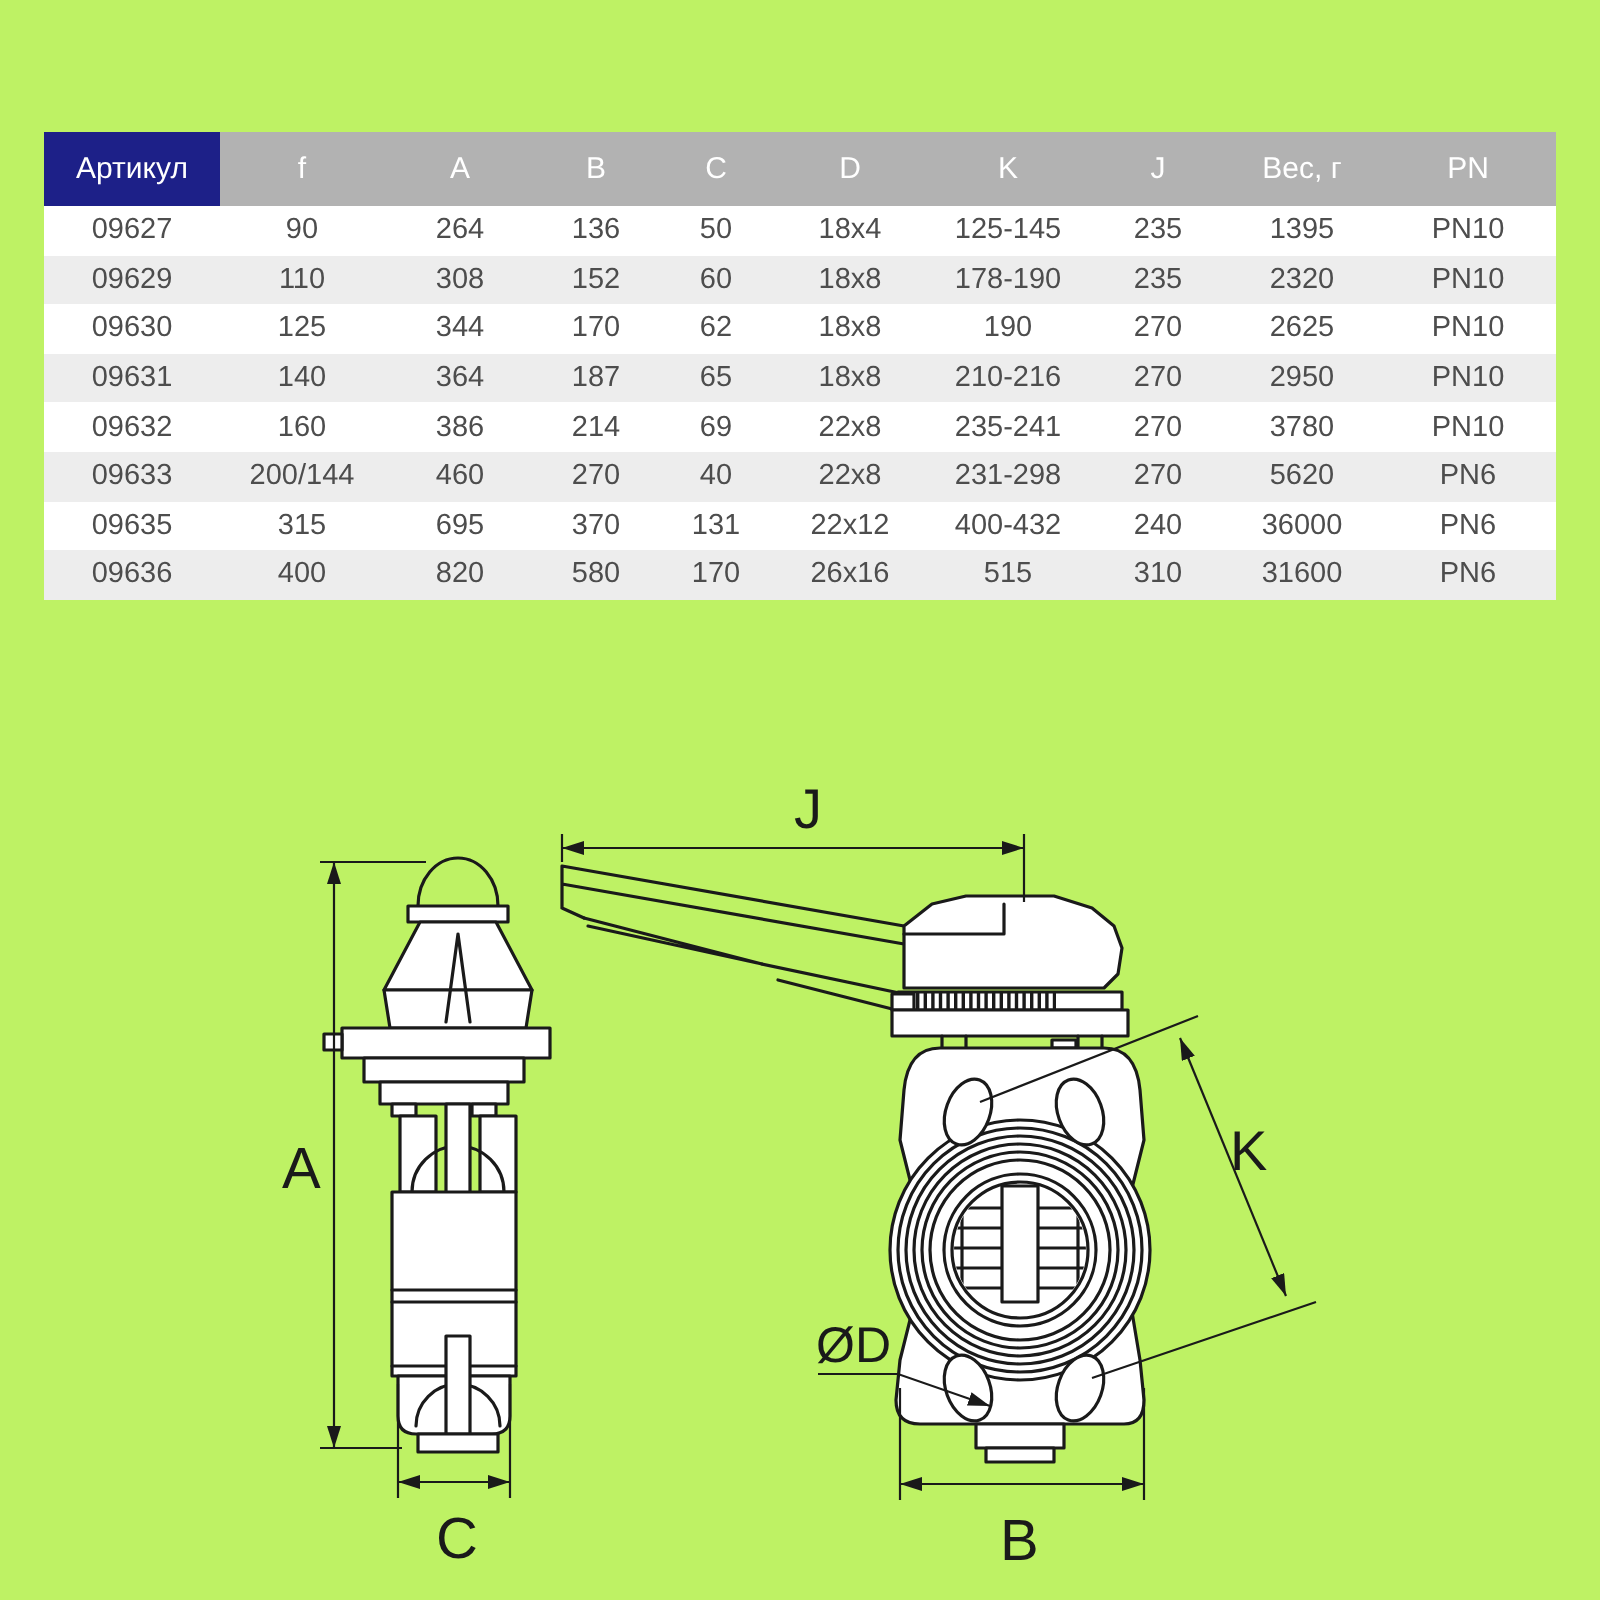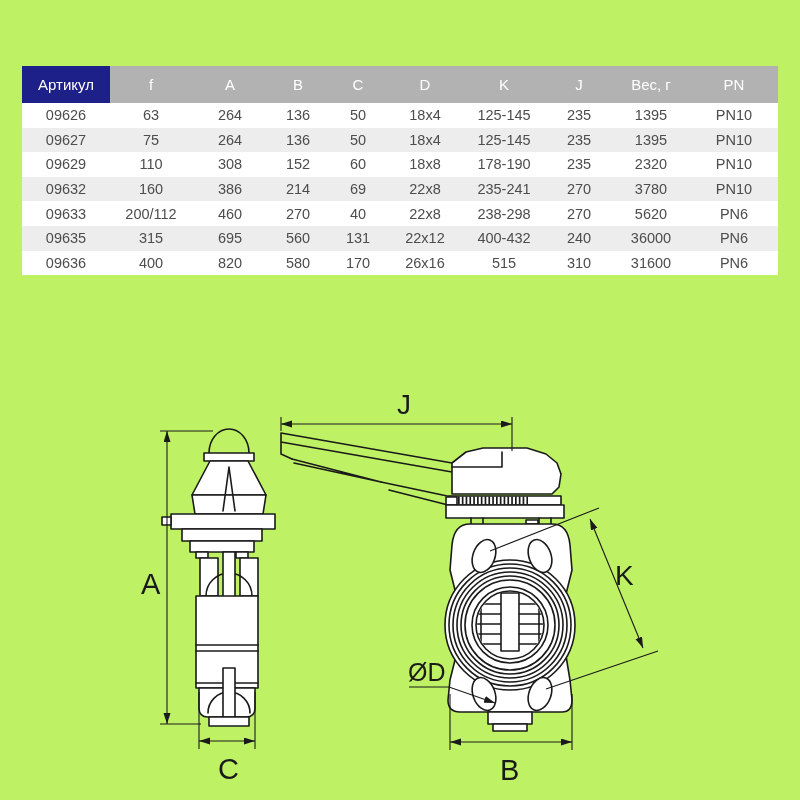--- a/index.html
+++ b/index.html
@@ -49,34 +49,22 @@
             <th>C</th>
             <th>D</th>
             <th>K</th>
             <th>J</th>
             <th>Вес, г</th>
             <th>PN</th>
           </tr>
       </thead>
       <tbody>
           <tr>
-            <td>09626</td>
-            <td>63</td>
-            <td>264</td>
-            <td>136</td>
-            <td>50</td>
-            <td>18x4</td>
-            <td>125-145</td>
-            <td>235</td>
-            <td>1395</td>
-            <td>PN10</td>
-          </tr>
-          <tr>
             <td>09627</td>
-            <td>75</td>
+            <td>90</td>
             <td>264</td>
             <td>136</td>
             <td>50</td>
             <td>18x4</td>
             <td>125-145</td>
             <td>235</td>
             <td>1395</td>
             <td>PN10</td>
           </tr>
           <tr>
@@ -85,48 +73,72 @@
             <td>308</td>
             <td>152</td>
             <td>60</td>
             <td>18x8</td>
             <td>178-190</td>
             <td>235</td>
             <td>2320</td>
             <td>PN10</td>
           </tr>
           <tr>
+            <td>09630</td>
+            <td>125</td>
+            <td>344</td>
+            <td>170</td>
+            <td>62</td>
+            <td>18x8</td>
+            <td>190</td>
+            <td>270</td>
+            <td>2625</td>
+            <td>PN10</td>
+          </tr>
+          <tr>
+            <td>09631</td>
+            <td>140</td>
+            <td>364</td>
+            <td>187</td>
+            <td>65</td>
+            <td>18x8</td>
+            <td>210-216</td>
+            <td>270</td>
+            <td>2950</td>
+            <td>PN10</td>
+          </tr>
+          <tr>
             <td>09632</td>
             <td>160</td>
             <td>386</td>
             <td>214</td>
             <td>69</td>
             <td>22x8</td>
             <td>235-241</td>
             <td>270</td>
             <td>3780</td>
             <td>PN10</td>
           </tr>
           <tr>
             <td>09633</td>
-            <td>200/112</td>
+            <td>200/144</td>
             <td>460</td>
             <td>270</td>
             <td>40</td>
             <td>22x8</td>
-            <td>238-298</td>
+            <td>231-298</td>
             <td>270</td>
             <td>5620</td>
             <td>PN6</td>
           </tr>
           <tr>
             <td>09635</td>
             <td>315</td>
             <td>695</td>
-            <td>560</td>
+            <td>370</td>
             <td>131</td>
             <td>22x12</td>
             <td>400-432</td>
             <td>240</td>
             <td>36000</td>
             <td>PN6</td>
           </tr>
           <tr>
             <td>09636</td>
             <td>400</td>

